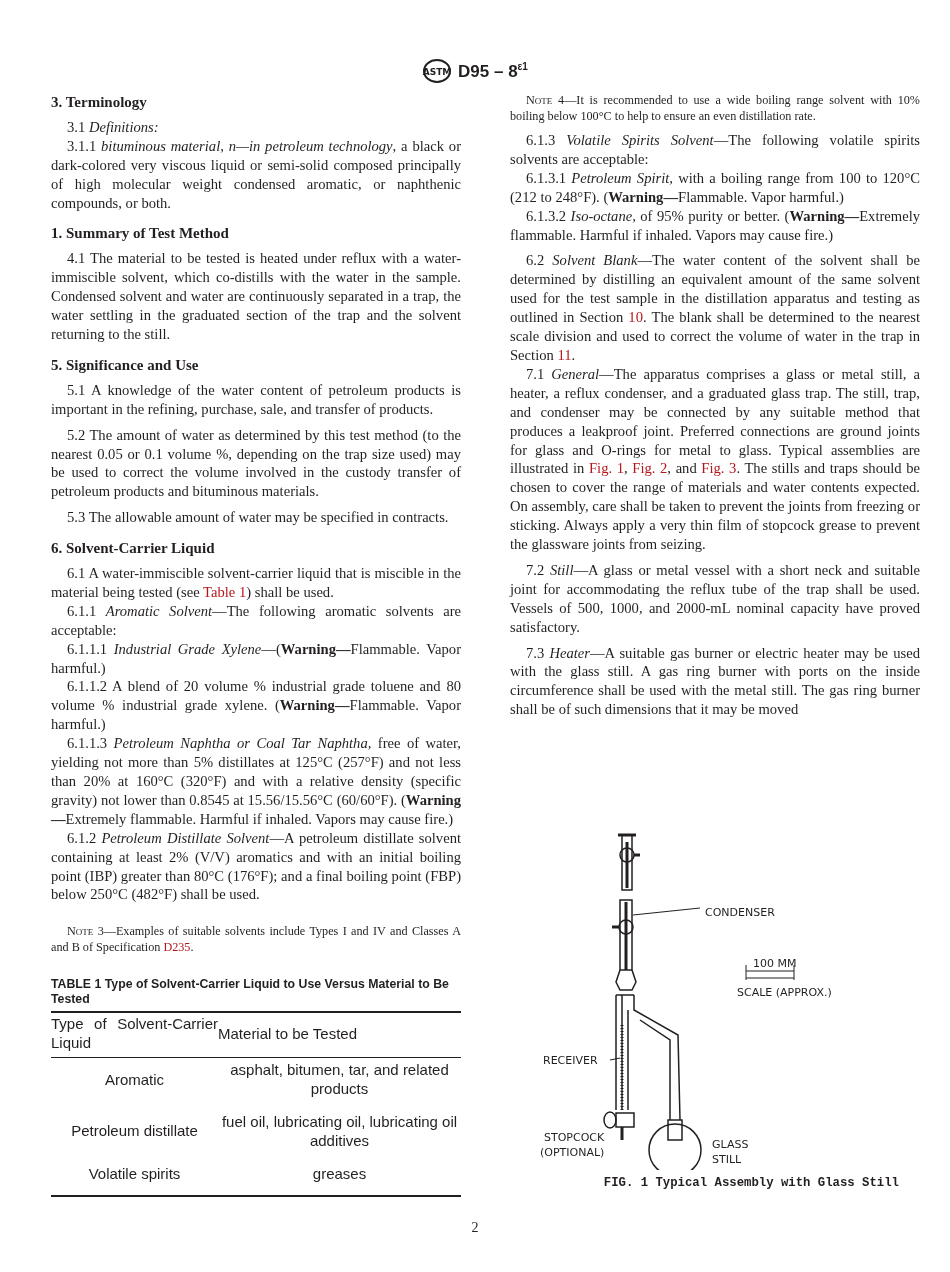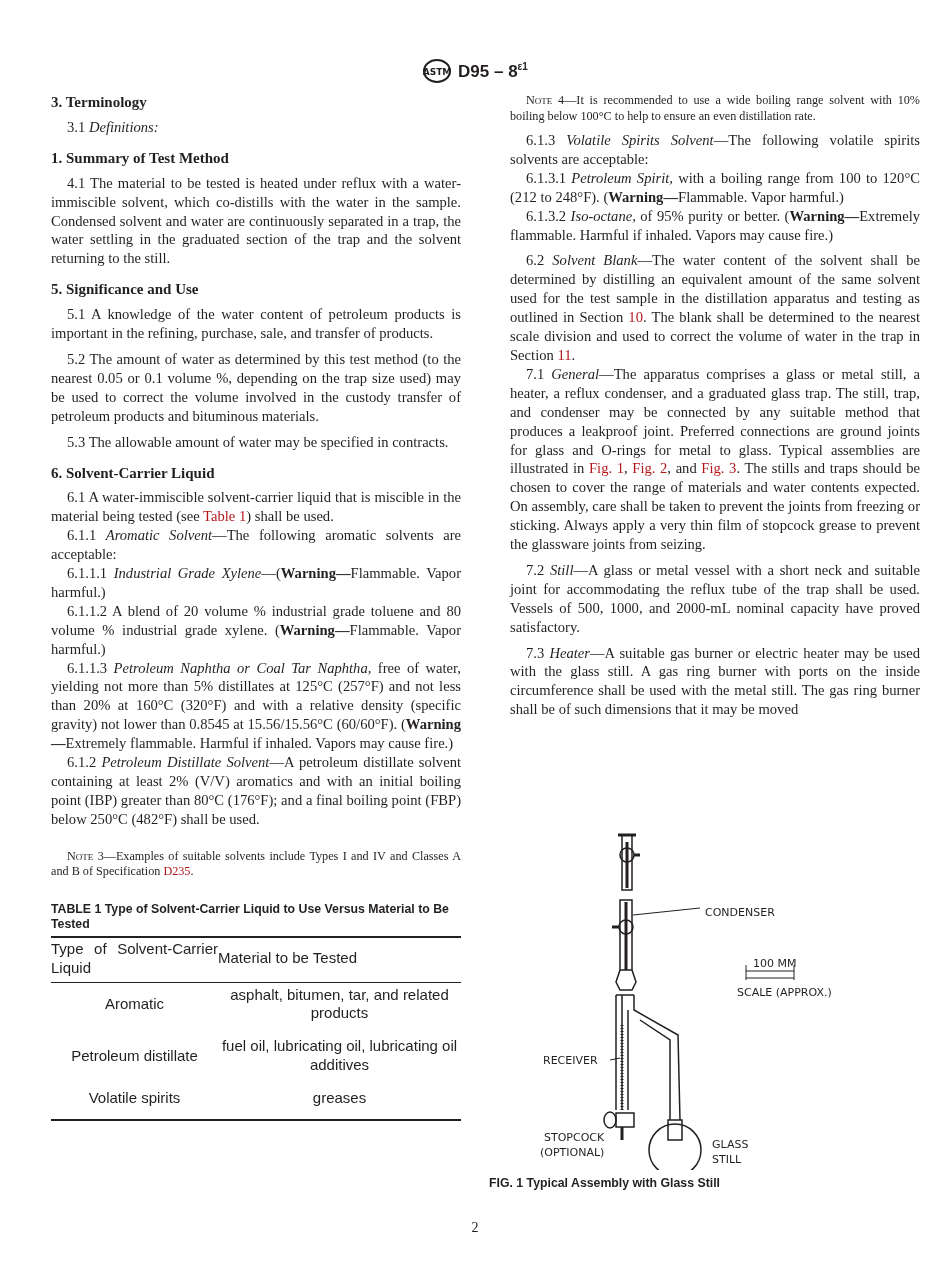--- a/index.html
+++ b/index.html
@@ -21,39 +21,40 @@
   .sc { font-variant:small-caps; }
   a.ref { color:#b5161b; text-decoration:none; }
   .tbl-title { font-family:"Liberation Sans","DejaVu Sans",sans-serif; font-weight:bold; font-size:12.3px;
                text-align:left; line-height:15px; margin-top:22px; }
   table { width:100%; border-collapse:collapse; font-family:"Liberation Sans","DejaVu Sans",sans-serif; font-size:15px; margin-top:4px; }
   thead tr { border-top:2px solid #231f20; border-bottom:1px solid #231f20; }
   tbody tr:last-child { border-bottom:2px solid #231f20; }
   th { font-weight:normal; padding:2px 0 4px 0; }
   td { text-align:center; padding:3px 0 11px 0; }
   .fig { position:absolute; left:530px; top:830px; width:360px; height:340px; }
-  .figcap { position:absolute; left:489px; top:1176px; width:410px; text-align:left;
-            font-family:Liberation Sans, sans-serif; font-weight:bold; font-size:12.3px; }
+  .figcap { position:absolute; left:489px; top:1176px; width:410px; text-align:right;
+            font-family:Liberation Mono, monospace; font-weight:bold; font-size:12.3px; }
   .pgnum { position:absolute; top:1220px; left:0; width:950px; text-align:center; font-size:14px; }
   .flabel { font-family:"DejaVu Sans", sans-serif; font-size:11px; fill:#231f20; }
 </style>
 </head>
 <body>
 
 <div class="hdr">
   <svg class="logo" viewBox="0 0 30 24">
     <ellipse cx="15" cy="12" rx="13" ry="11" fill="none" stroke="#231f20" stroke-width="2"></ellipse>
     <text x="15" y="16" font-family="DejaVu Sans, sans-serif" font-size="9" font-weight="bold" text-anchor="middle" fill="#231f20">ASTM</text>
   </svg>
   <span class="code"><span>D95 – 8</span><sup>ε1</sup></span>
 </div>
 
 <div class="col left">
   <div class="h">3. Terminology</div>
   <p><span>3.1 </span><i>Definitions:</i></p>
+  <p><span>3.1.1 </span><i>bituminous material, n—in petroleum technology</i><span>, a black or dark-colored very viscous liquid or semi-solid composed principally of high molecular weight condensed aromatic, or naphthenic compounds, or both.</span></p>
 
   <div class="h gap">1. Summary of Test Method</div>
   <p>4.1 The material to be tested is heated under reflux with a water-immiscible solvent, which co-distills with the water in the sample. Condensed solvent and water are continuously separated in a trap, the water settling in the graduated section of the trap and the solvent returning to the still.</p>
 
   <div class="h gap">5. Significance and Use</div>
   <p>5.1 A knowledge of the water content of petroleum products is important in the refining, purchase, sale, and transfer of products.</p>
   <p class="sp">5.2 The amount of water as determined by this test method (to the nearest 0.05 or 0.1 volume %, depending on the trap size used) may be used to correct the volume involved in the custody transfer of petroleum products and bituminous materials.</p>
   <p class="sp">5.3 The allowable amount of water may be specified in contracts.</p>
 
   <div class="h gap">6. Solvent-Carrier Liquid</div>

